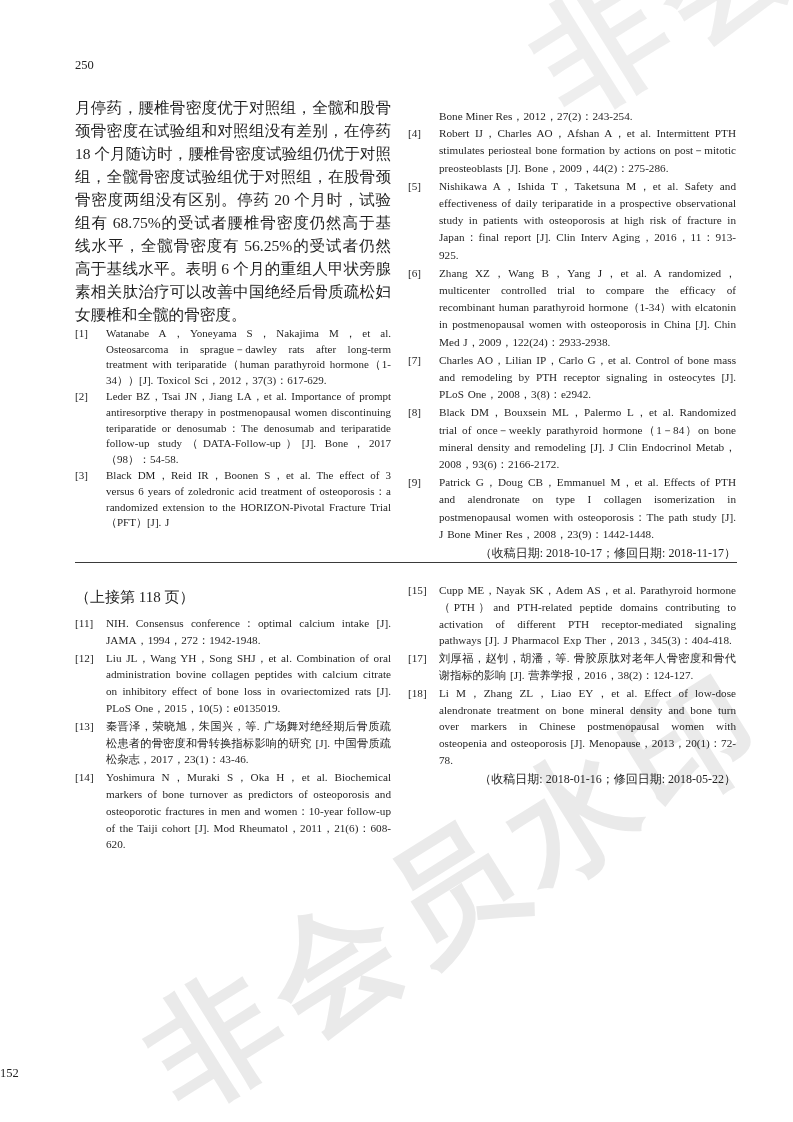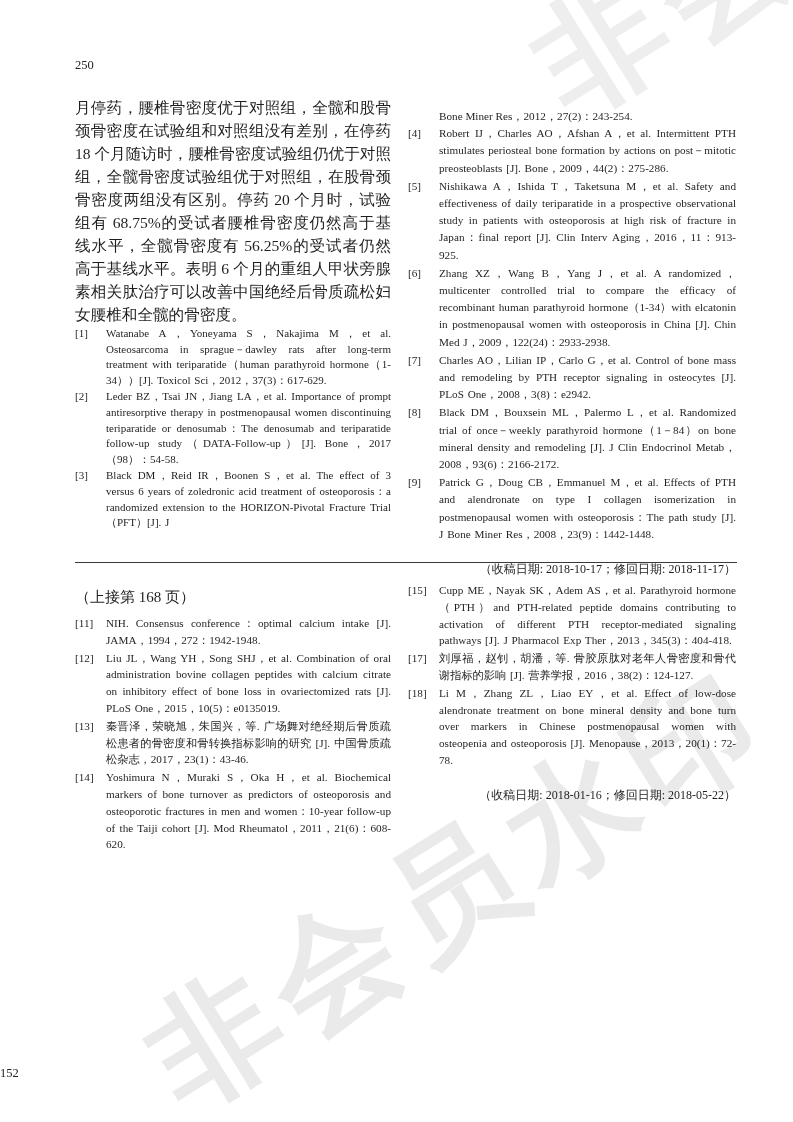--- a/index.html
+++ b/index.html
@@ -40,21 +40,21 @@
   }
   .ref{display:flex;margin:0 0 1px 0;}
   .ref-num{flex:0 0 31px;font-size:11px;line-height:15.6px;color:#1f1f1f;}
   .ref-text{flex:1;font-size:11px;line-height:15.6px;text-align:justify;color:#1f1f1f;word-spacing:1px;}
   .col-tr .ref-num,.col-tr .carry{font-size:11.2px;line-height:17.2px;}
   .col-tr .ref-text{font-size:11.2px;line-height:17.2px;}
   .carry{margin:12px 0 0 31px;font-size:11.2px;color:#1f1f1f;}
   .col-bl .ref-num,.col-bl .ref-text,.col-br .ref-num,.col-br .ref-text{
     font-size:11.2px;line-height:16.8px;
   }
-  .dates{margin-top:18px;text-align:right;font-size:12px;color:#1f1f1f;}
+  .dates{margin-top:2px;text-align:right;font-size:12px;color:#1f1f1f;}
   .continued-lead{font-size:15px;margin:0 0 8px 0;color:#1f1f1f;}
   .divider{position:absolute;left:75px;top:562px;width:662px;border-top:1.6px solid #3a3a3a;}
   .footer{position:absolute;left:0;top:1066px;width:685px;text-align:left;font-size:12.5px;color:#1f1f1f;}
 </style>
 </head>
 <body>
 
 <div class="page">
 
   <div class="watermark wm1">非会员水印</div>
@@ -109,21 +109,21 @@
       <div class="ref">
         <span class="ref-num">[9]</span>
         <span class="ref-text">Patrick G，Doug CB，Emmanuel M，et al. Effects of PTH and alendronate on type I collagen isomerization in postmenopausal women with osteoporosis：The path study [J]. J Bone Miner Res，2008，23(9)：1442-1448.</span>
       </div>
       <div class="dates">（收稿日期: 2018-10-17；修回日期: 2018-11-17）</div>
     </div>
 
     <div class="divider"></div>
 
     <div class="col col-bl">
-      <p class="continued-lead">（上接第 168 页）</p>
+      <p class="continued-lead">（上接第 118 页）</p>
 
       <div class="ref">
         <span class="ref-num">[11]</span>
         <span class="ref-text">NIH. Consensus conference：optimal calcium intake [J]. JAMA，1994，272：1942-1948.</span>
       </div>
       <div class="ref">
         <span class="ref-num">[12]</span>
         <span class="ref-text">Liu JL，Wang YH，Song SHJ，et al. Combination of oral administration bovine collagen peptides with calcium citrate on inhibitory effect of bone loss in ovariectomized rats [J]. PLoS One，2015，10(5)：e0135019.</span>
       </div>
       <div class="ref">

